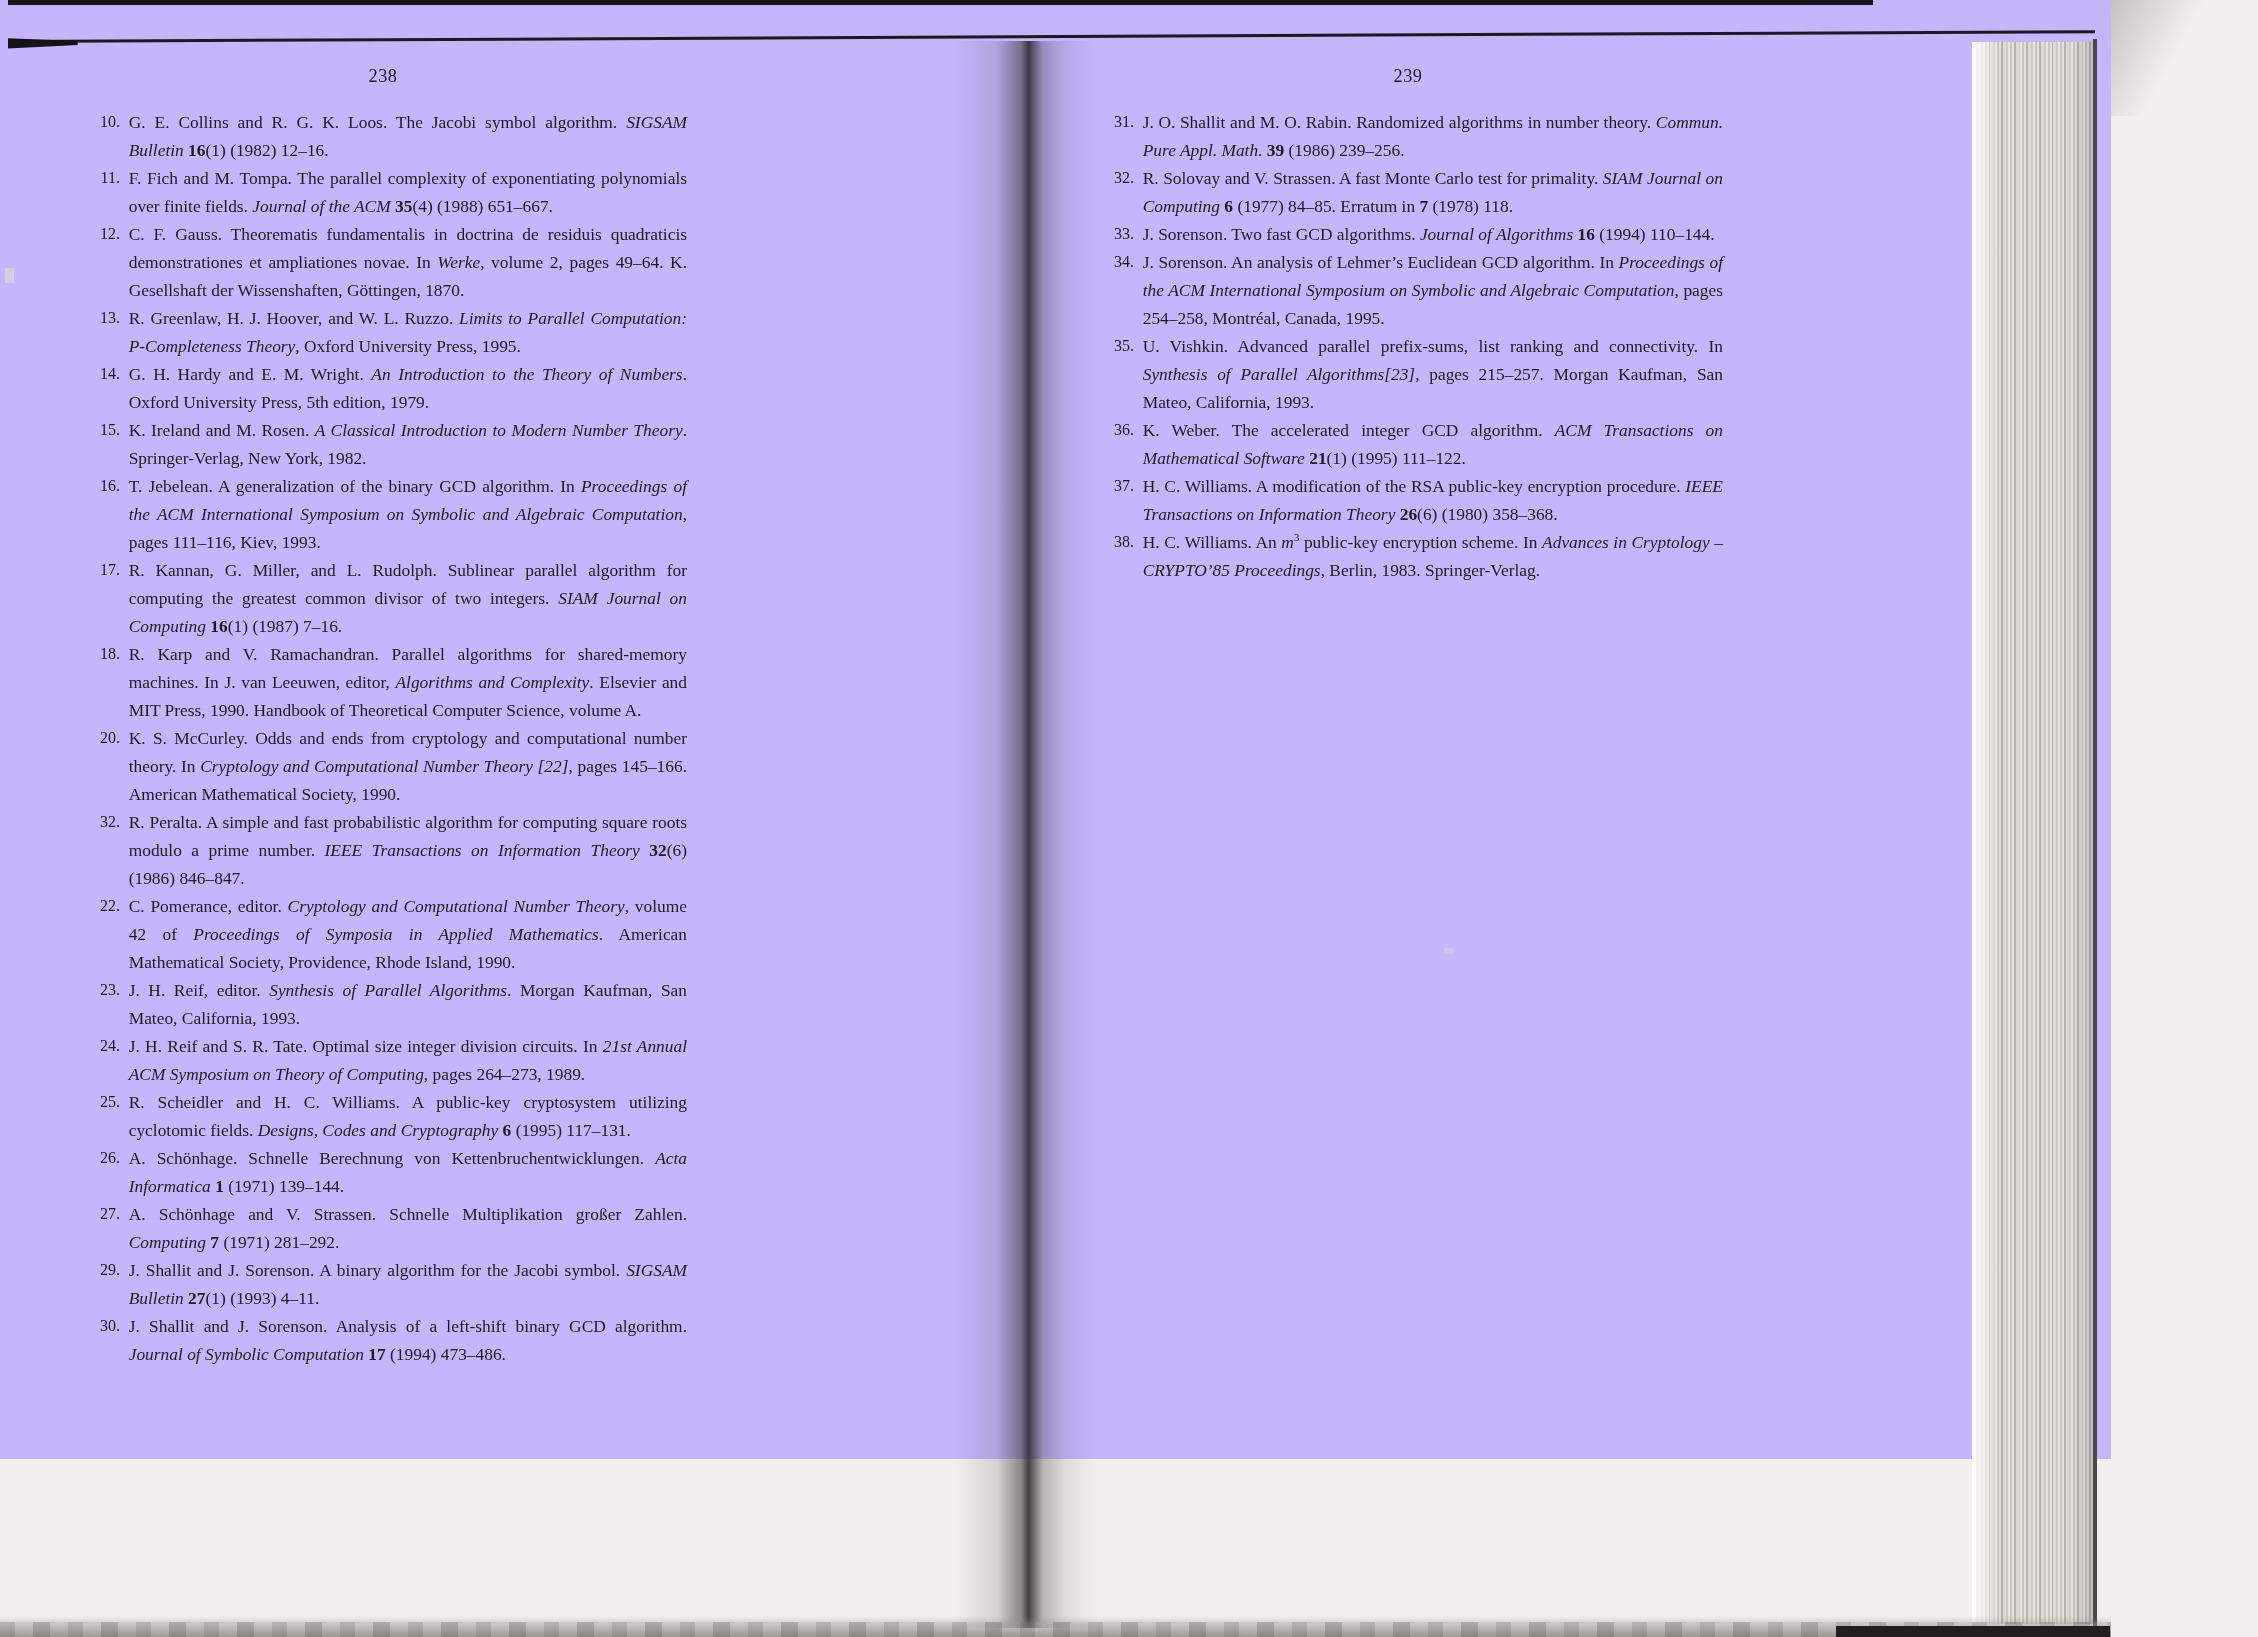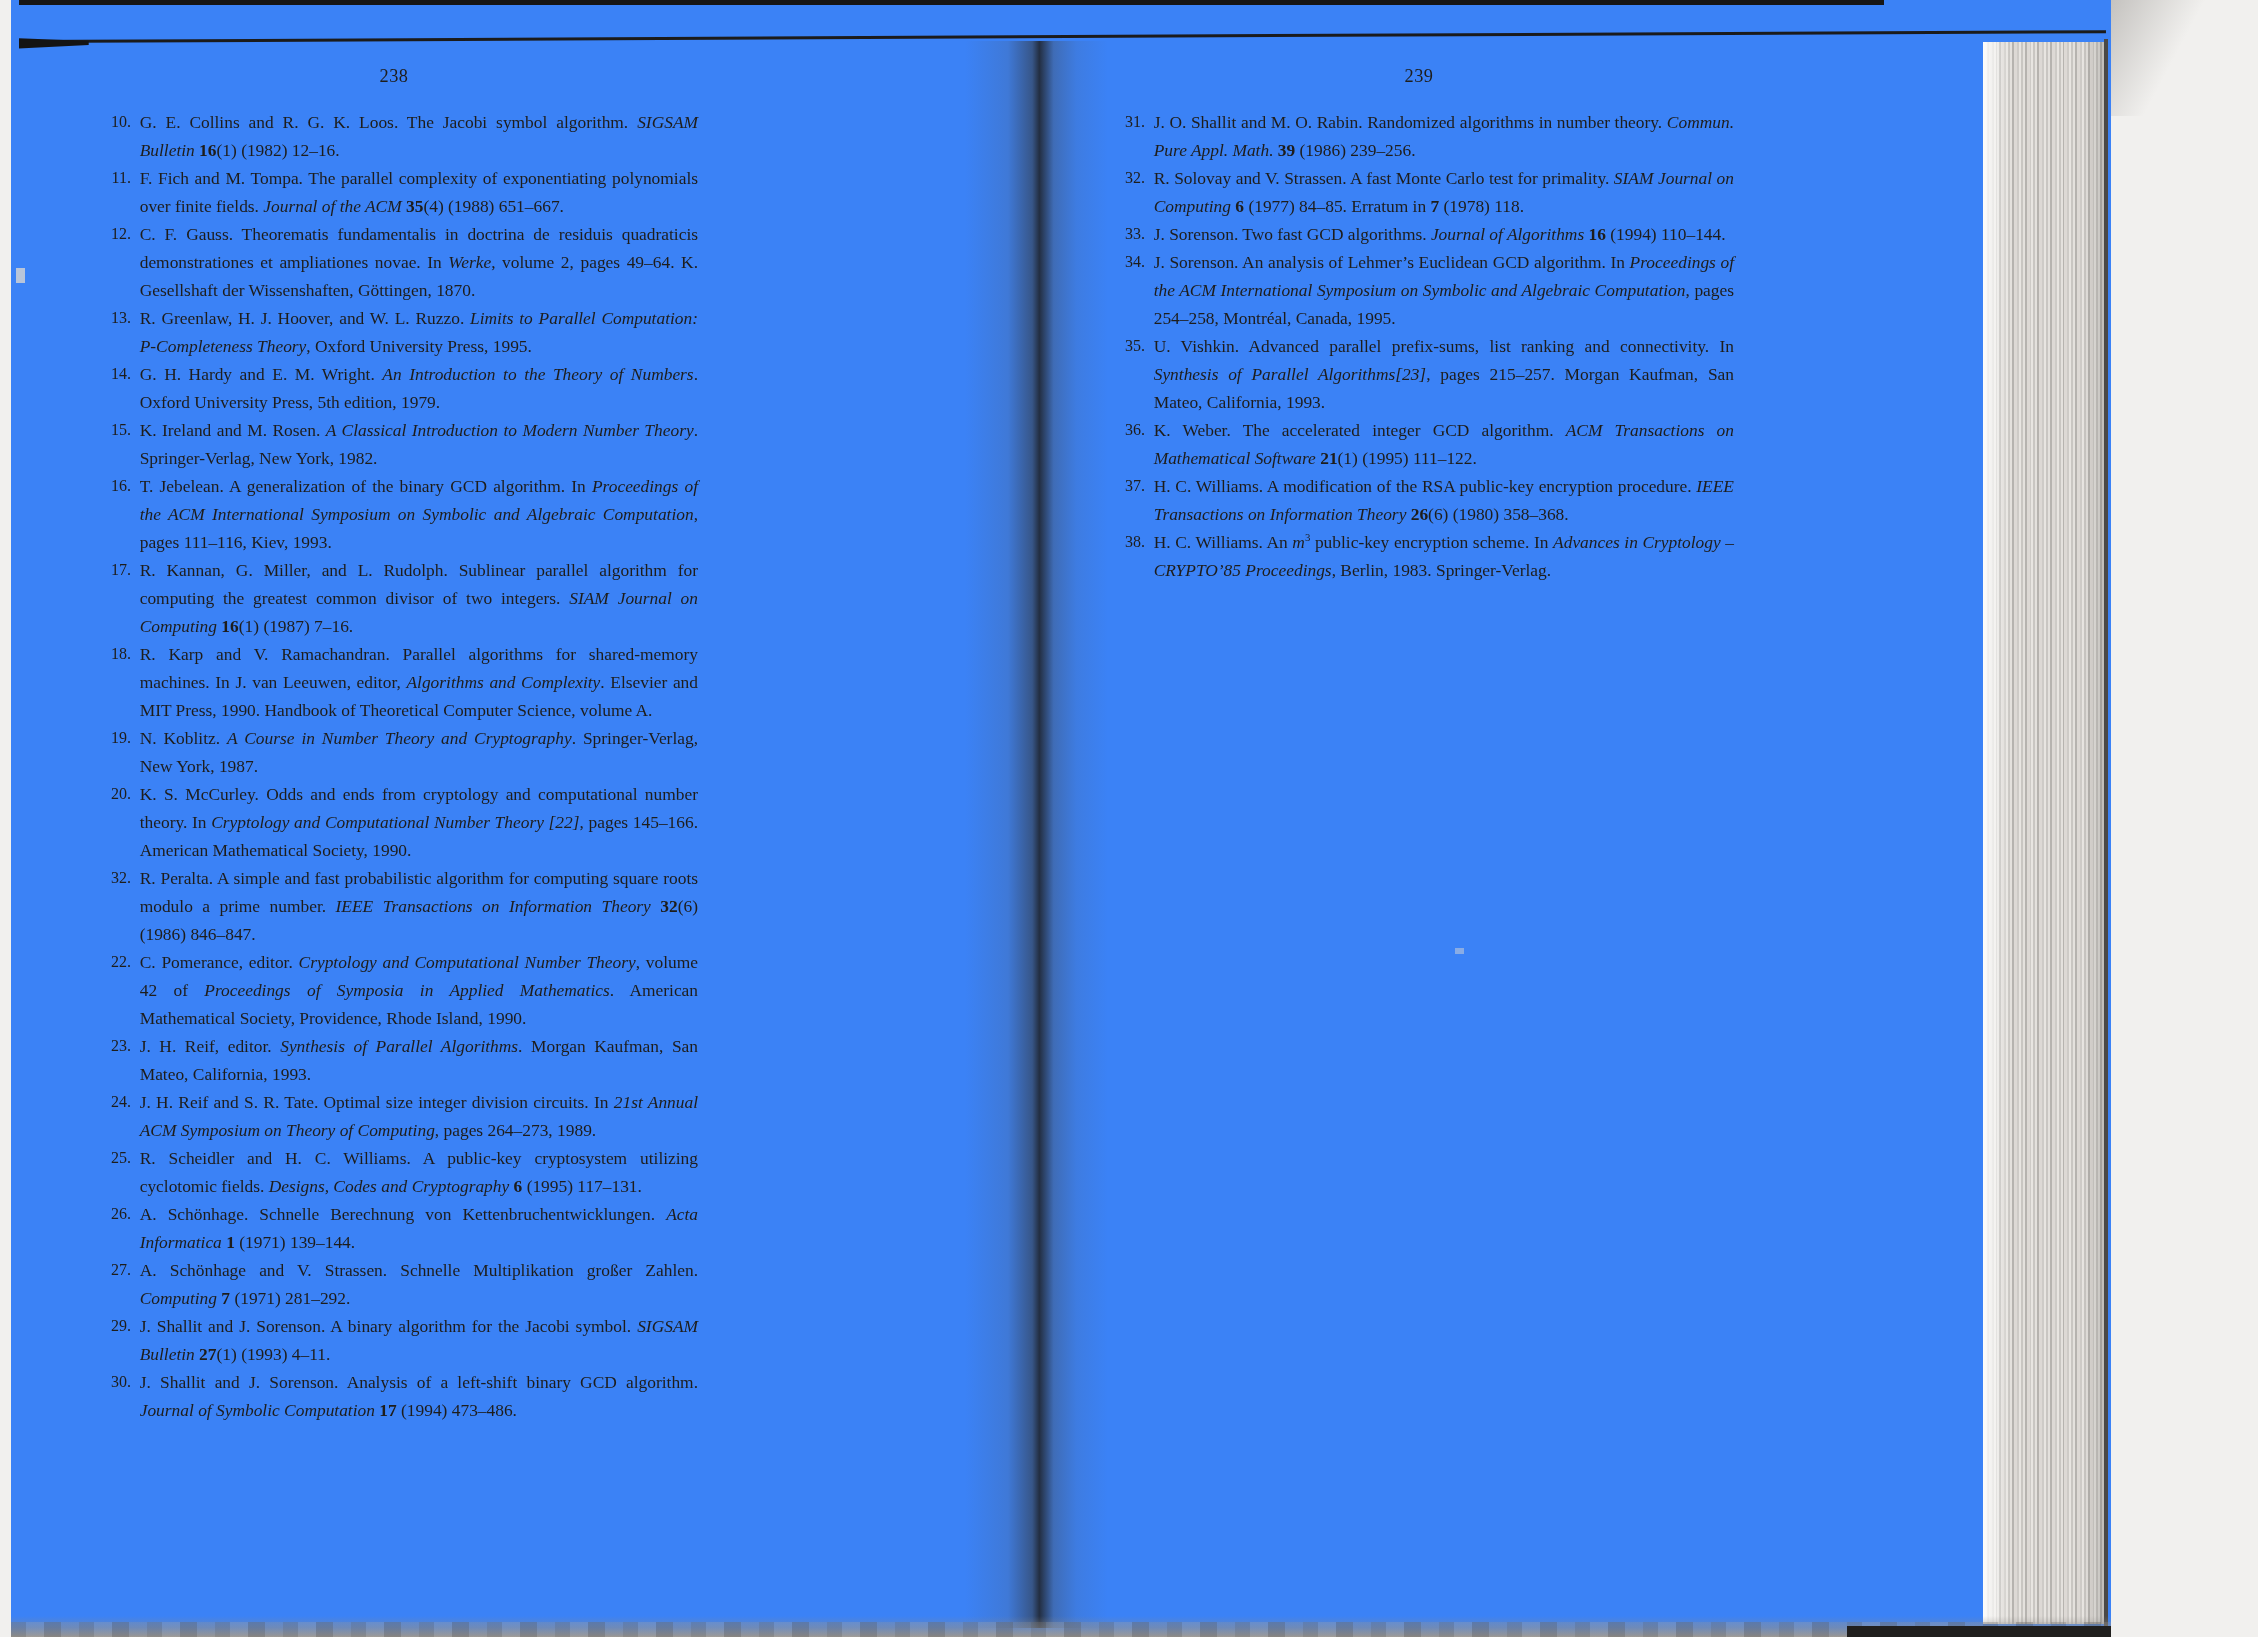--- a/index.html
+++ b/index.html
@@ -6,22 +6,22 @@
   body{
     width:2258px;height:1638px;
     position:relative;
     background:#f1f0ee;
     overflow:hidden;
     font-family:"Liberation Serif","DejaVu Serif",serif;
     color:#1e1d1b;
   }
   
   .paper{
-    position:absolute;left:11px;top:0;width:2111px;height:1636px;
-    background:#3b82f6;
+    position:absolute;left:0;top:0;width:2111px;height:1459px;
+    background:#c4b5fd;
   }
   
   .scan-topline{
     position:absolute;left:7.7px;top:0;width:1865px;height:4.8px;
     background:#161616;
   }
   
   .book-topedge{
     position:absolute;left:7.7px;top:40px;width:2087px;height:2.9px;
     background:#1b1b1b;
@@ -153,24 +153,20 @@
           <span class="ref-num">16.</span>
           <span class="ref-text"><span>T. Jebelean. A generalization of the binary GCD algorithm. In </span><span class="it">Proceedings of the ACM International Symposium on Symbolic and Algebraic Computation</span><span>, pages 111–116, Kiev, 1993.</span></span>
         </div>
         <div class="ref-row">
           <span class="ref-num">17.</span>
           <span class="ref-text"><span>R. Kannan, G. Miller, and L. Rudolph. Sublinear parallel algorithm for computing the greatest common divisor of two integers. </span><span class="it">SIAM Journal on Computing</span><span> </span><span class="bd">16</span><span>(1) (1987) 7–16.</span></span>
         </div>
         <div class="ref-row">
           <span class="ref-num">18.</span>
           <span class="ref-text"><span>R. Karp and V. Ramachandran. Parallel algorithms for shared-memory machines. In J. van Leeuwen, editor, </span><span class="it">Algorithms and Complexity</span><span>. Elsevier and MIT Press, 1990. Handbook of Theoretical Computer Science, volume A.</span></span>
-        </div>
-        <div class="ref-row">
-          <span class="ref-num">19.</span>
-          <span class="ref-text"><span>N. Koblitz. </span><span class="it">A Course in Number Theory and Cryptography</span><span>. Springer-Verlag, New York, 1987.</span></span>
         </div>
         <div class="ref-row">
           <span class="ref-num">20.</span>
           <span class="ref-text"><span>K. S. McCurley. Odds and ends from cryptology and computational number theory. In </span><span class="it">Cryptology and Computational Number Theory [22]</span><span>, pages 145–166. American Mathematical Society, 1990.</span></span>
         </div>
         <div class="ref-row">
           <span class="ref-num">32.</span>
           <span class="ref-text"><span>R. Peralta. A simple and fast probabilistic algorithm for computing square roots modulo a prime number. </span><span class="it">IEEE Transactions on Information Theory</span><span> </span><span class="bd">32</span><span>(6) (1986) 846–847.</span></span>
         </div>
         <div class="ref-row">

